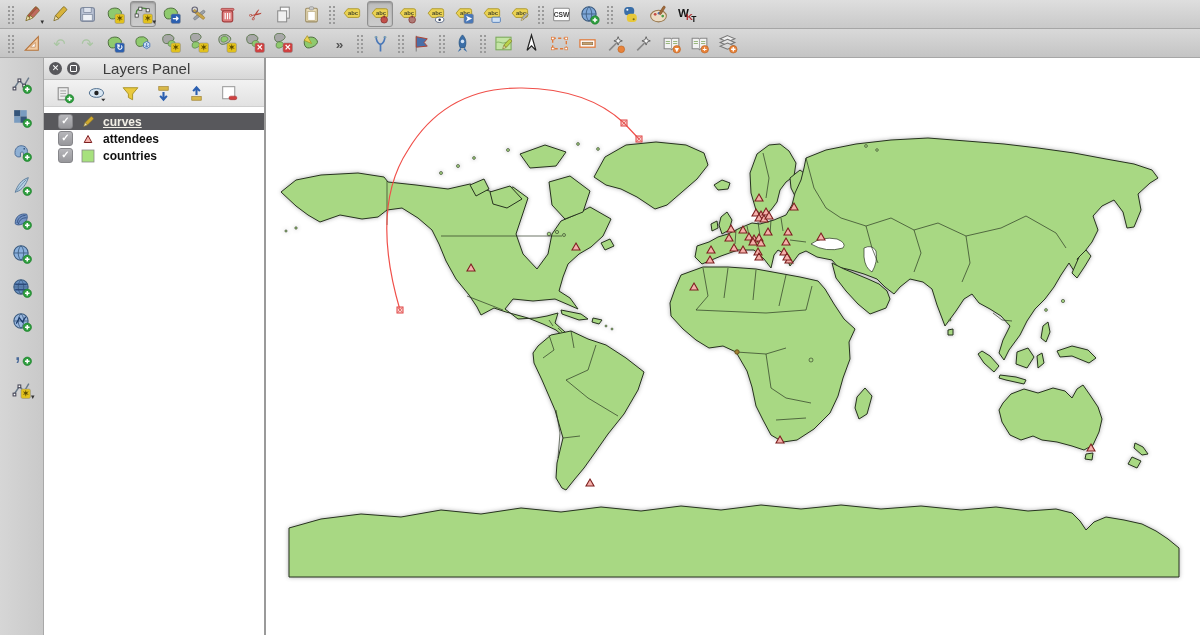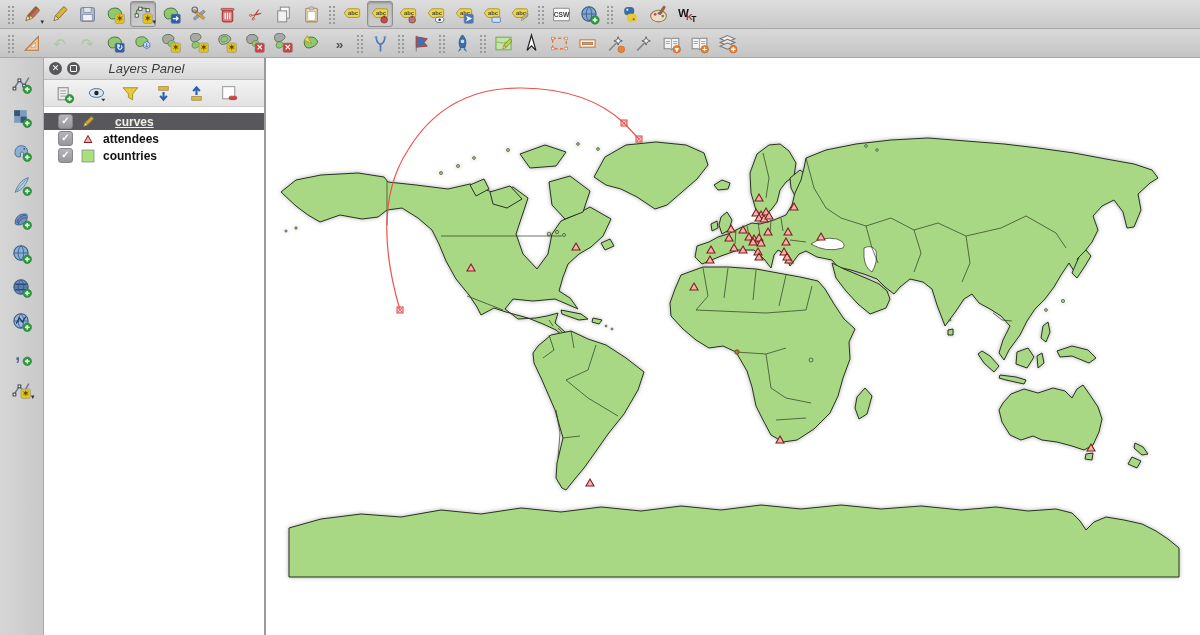--- a/index.html
+++ b/index.html
@@ -23,28 +23,28 @@
     border-right:1px solid #a8a8a8;display:flex;flex-direction:column;align-items:center;padding-top:8px;}
   #left-strip .tb-btn{margin:4px 0;}
   
   #layers-panel{width:220px;flex:0 0 220px;background:#ffffff;border-right:2px solid #9a9a9a;
     display:flex;flex-direction:column;}
   #panel-header{height:21px;flex:0 0 21px;background:linear-gradient(#ececec,#d7d7d7);
     border-bottom:1px solid #bdbdbd;display:flex;align-items:center;position:relative;}
   .win-btn{width:13px;height:13px;border-radius:50%;background:#58585c;color:#fff;margin-left:5px;
     display:flex;align-items:center;justify-content:center;font-size:9px;line-height:13px;}
   .win-btn .sq{width:5px;height:5px;border:1px solid #fff;border-radius:1px;}
-  #panel-title{position:absolute;left:0;right:15px;text-align:center;font-size:13px;color:#3c3c3c;font-style:italic;}
+  #panel-title{position:absolute;left:0;right:15px;text-align:center;font-size:15px;color:#3c3c3c;}
   #panel-toolbar{height:26px;flex:0 0 26px;background:linear-gradient(#f2f2f2,#e2e2e2);
     border-bottom:1px solid #cfcfcf;display:flex;align-items:center;padding-left:6px;gap:5px;}
   #layer-list{flex:1;background:#fff;padding-top:6px;}
   .layer-row{height:17px;display:flex;align-items:center;gap:7px;padding-left:14px;
     font-size:12px;font-weight:bold;color:#111;}
   .layer-row.selected{background:#58585c;color:#f2efe6;}
-  .layer-row.selected .lbl{text-decoration:underline;margin-left:12px;}
+  .layer-row.selected .lbl{text-decoration:underline;}
   .cb{width:13px;height:13px;border-radius:3px;background:linear-gradient(#b6b6ba,#97979b);
     border:1px solid #86868a;color:#fff;font-size:10px;line-height:12px;text-align:center;flex:0 0 13px;}
   .sym{width:16px;height:16px;flex:0 0 16px;display:flex;align-items:center;justify-content:center;}
   
   #map-area{flex:1;background:#ffffff;position:relative;min-width:0;}
   #map-svg{position:absolute;left:0;top:0;}
   .landg{filter:drop-shadow(0 0 2px rgba(40,40,40,0.38));}
 </style>
 </head>
 <body>

